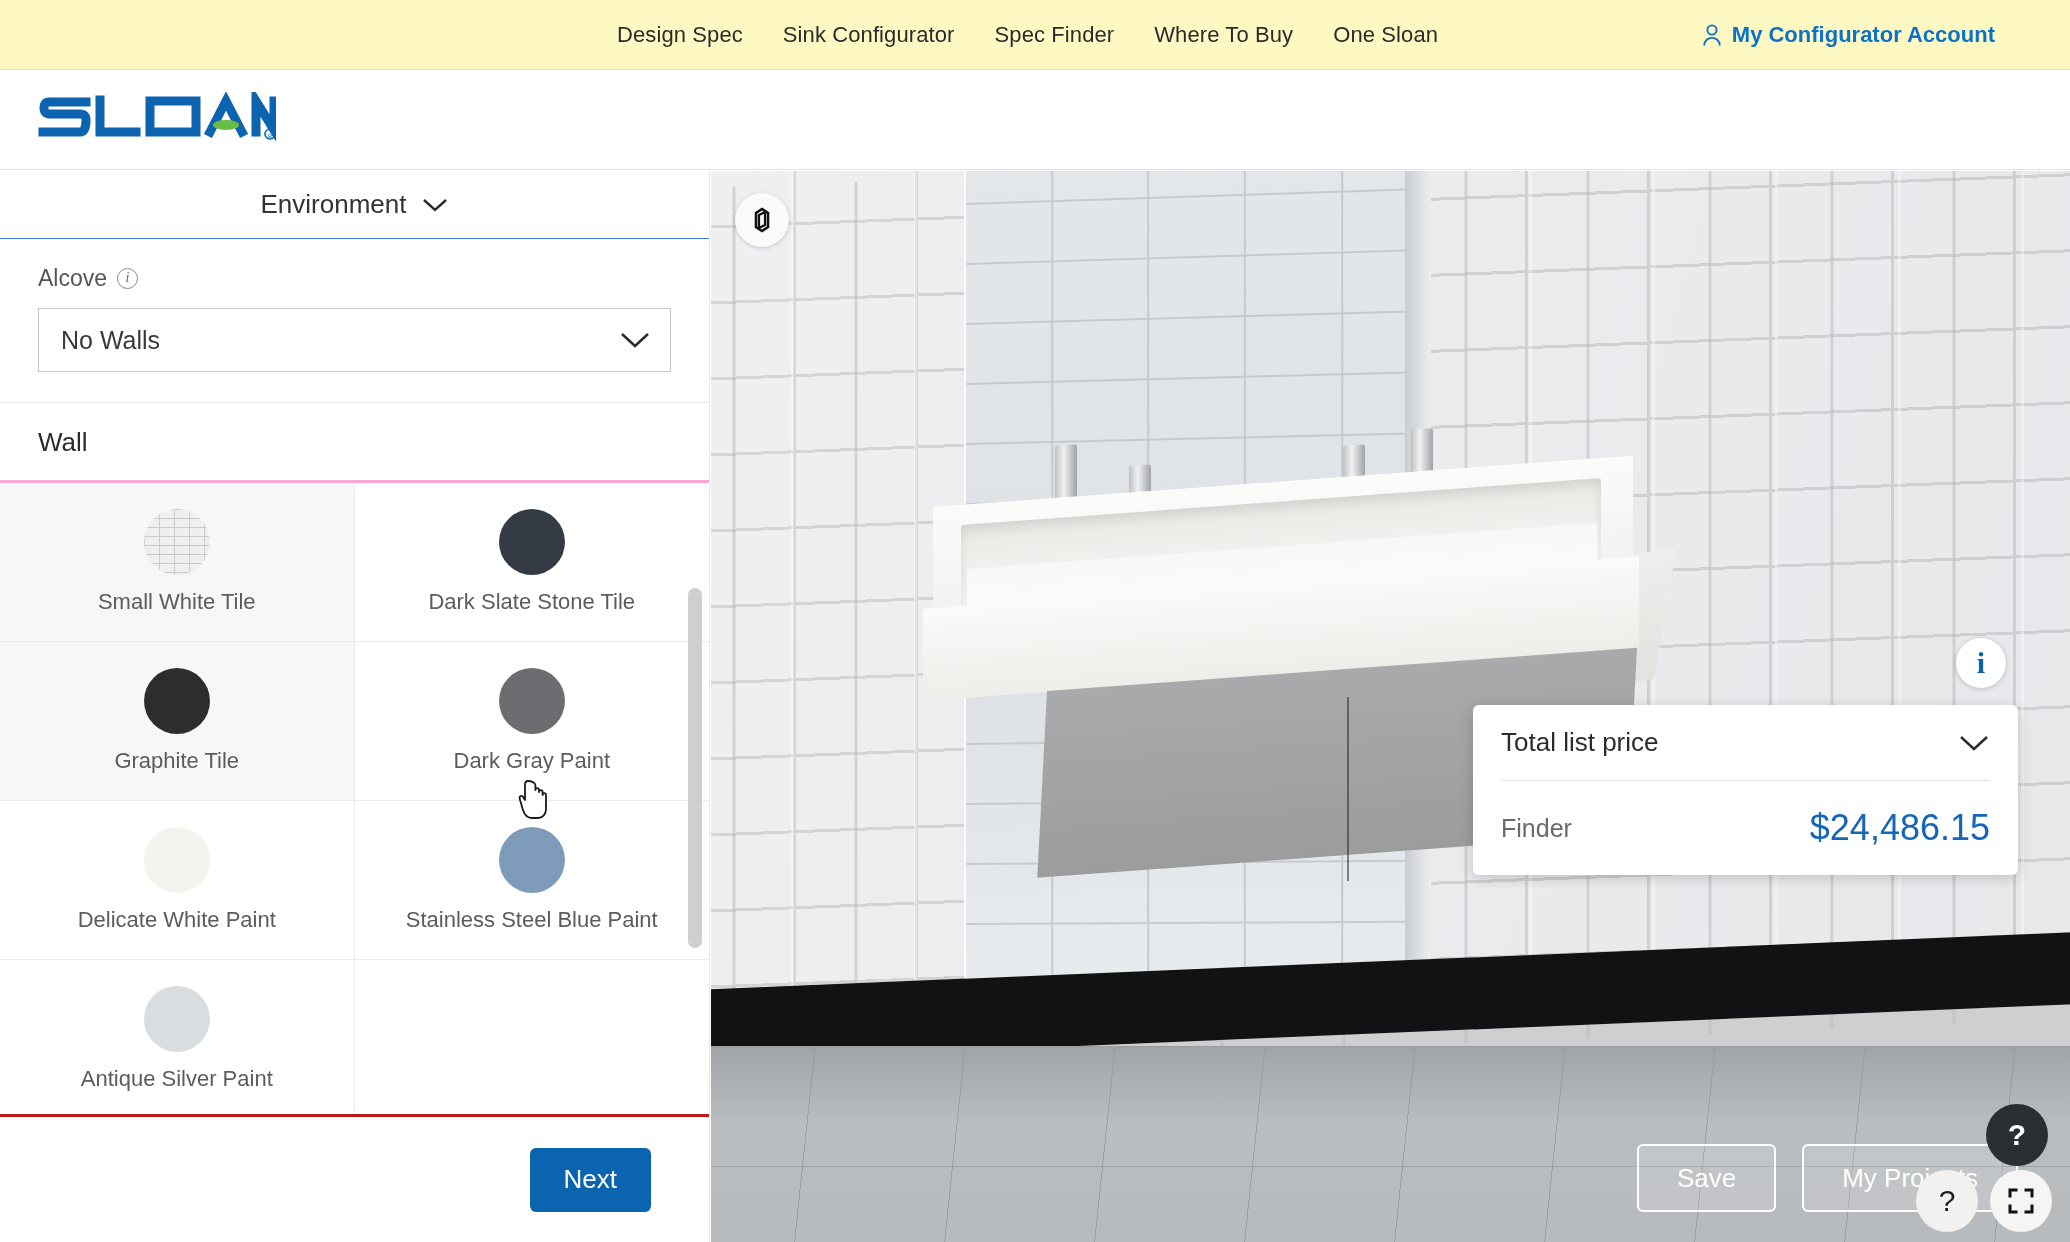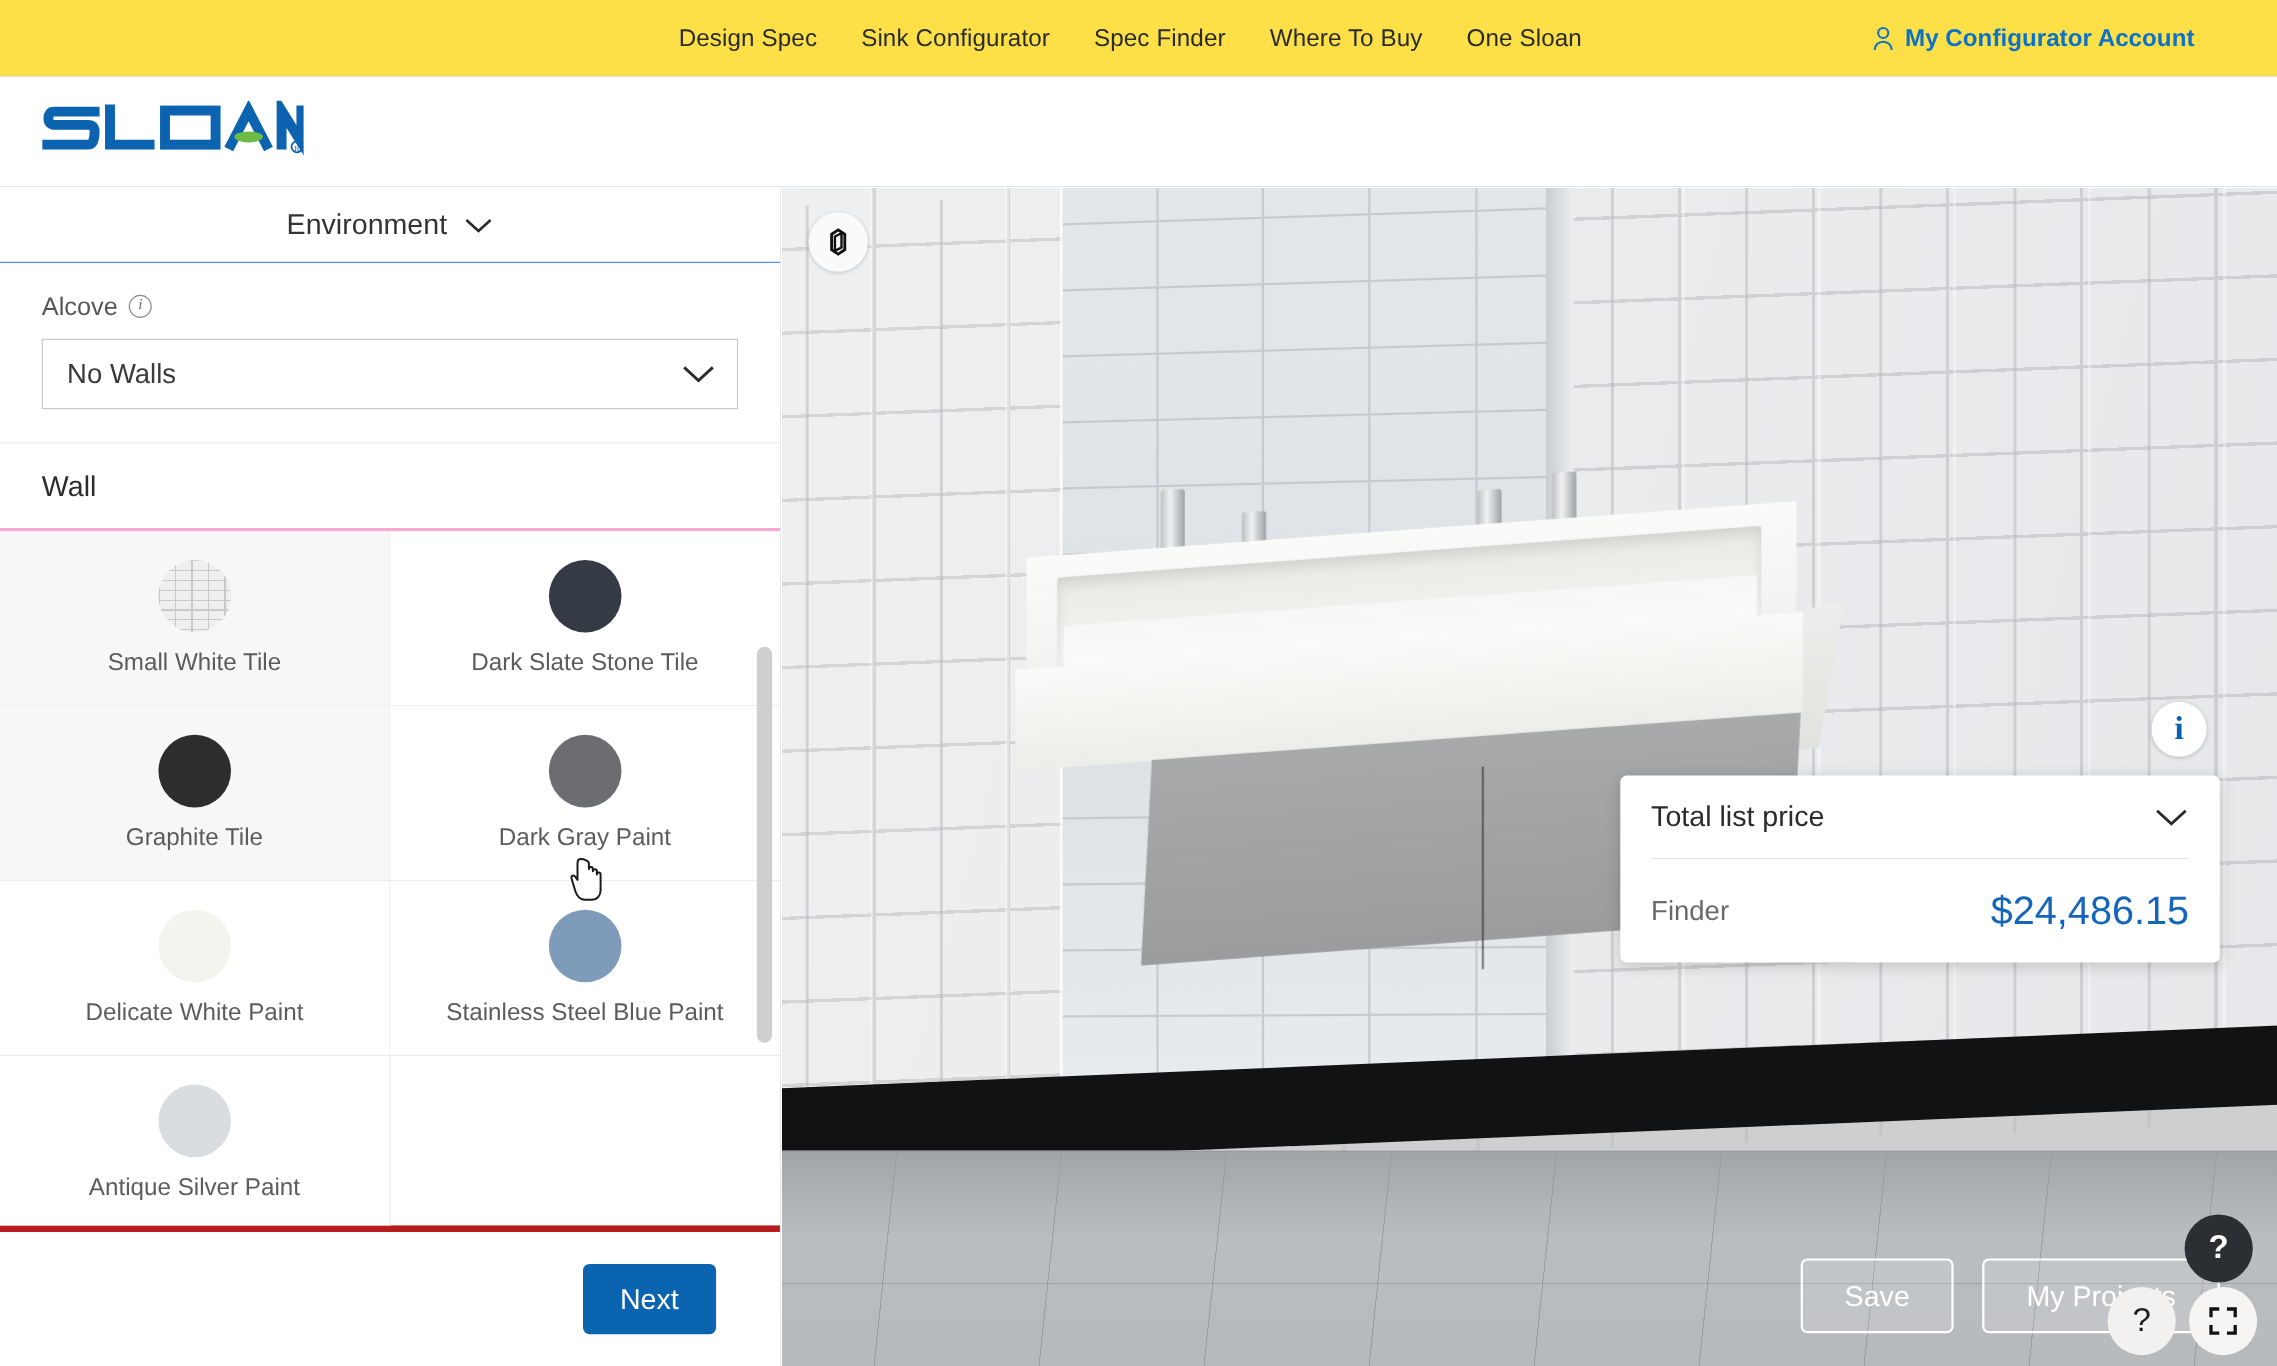--- a/index.html
+++ b/index.html
@@ -8,21 +8,21 @@
     font-family: "Liberation Sans", sans-serif;
     background: #ffffff;
     overflow: hidden;
   }
   .page { position: relative; width: 2070px; height: 1242px; }
 
   
   .utility-bar {
     position: absolute; top: 0; left: 0;
     width: 2070px; height: 70px;
-    background: #fde047;
+    background: #fef9c3;
     border-bottom: 1px solid #e2e2e2;
     display: flex; align-items: center;
   }
   .utility-links {
     display: flex; align-items: center; gap: 40px;
     margin-left: 617px;
   }
   .utility-link {
     font-size: 22px; color: #2b2b2b; letter-spacing: 0.1px;
     white-space: nowrap; cursor: pointer;
@@ -122,21 +122,21 @@
   .sb-track {
     position: absolute; right: 6px; top: 0; bottom: 0; width: 16px;
   }
   .sb-thumb {
     position: absolute; right: 1px; top: 105px; width: 14px; height: 360px;
     background: #cfcfcf; border-radius: 8px;
   }
 
   .sidebar-footer {
     height: 128px; min-height: 128px;
-    border-top: 6px solid #b91c1c;
+    border-top: 3px solid #b91c1c;
     display: flex; align-items: center; justify-content: flex-end;
     padding-right: 58px; background: #fff;
   }
   .next-btn {
     background: #0a64b0; color: #fff; border: none;
     font-size: 26px; font-family: inherit;
     padding: 0 34px; height: 64px; border-radius: 6px; cursor: pointer;
   }
 
   

